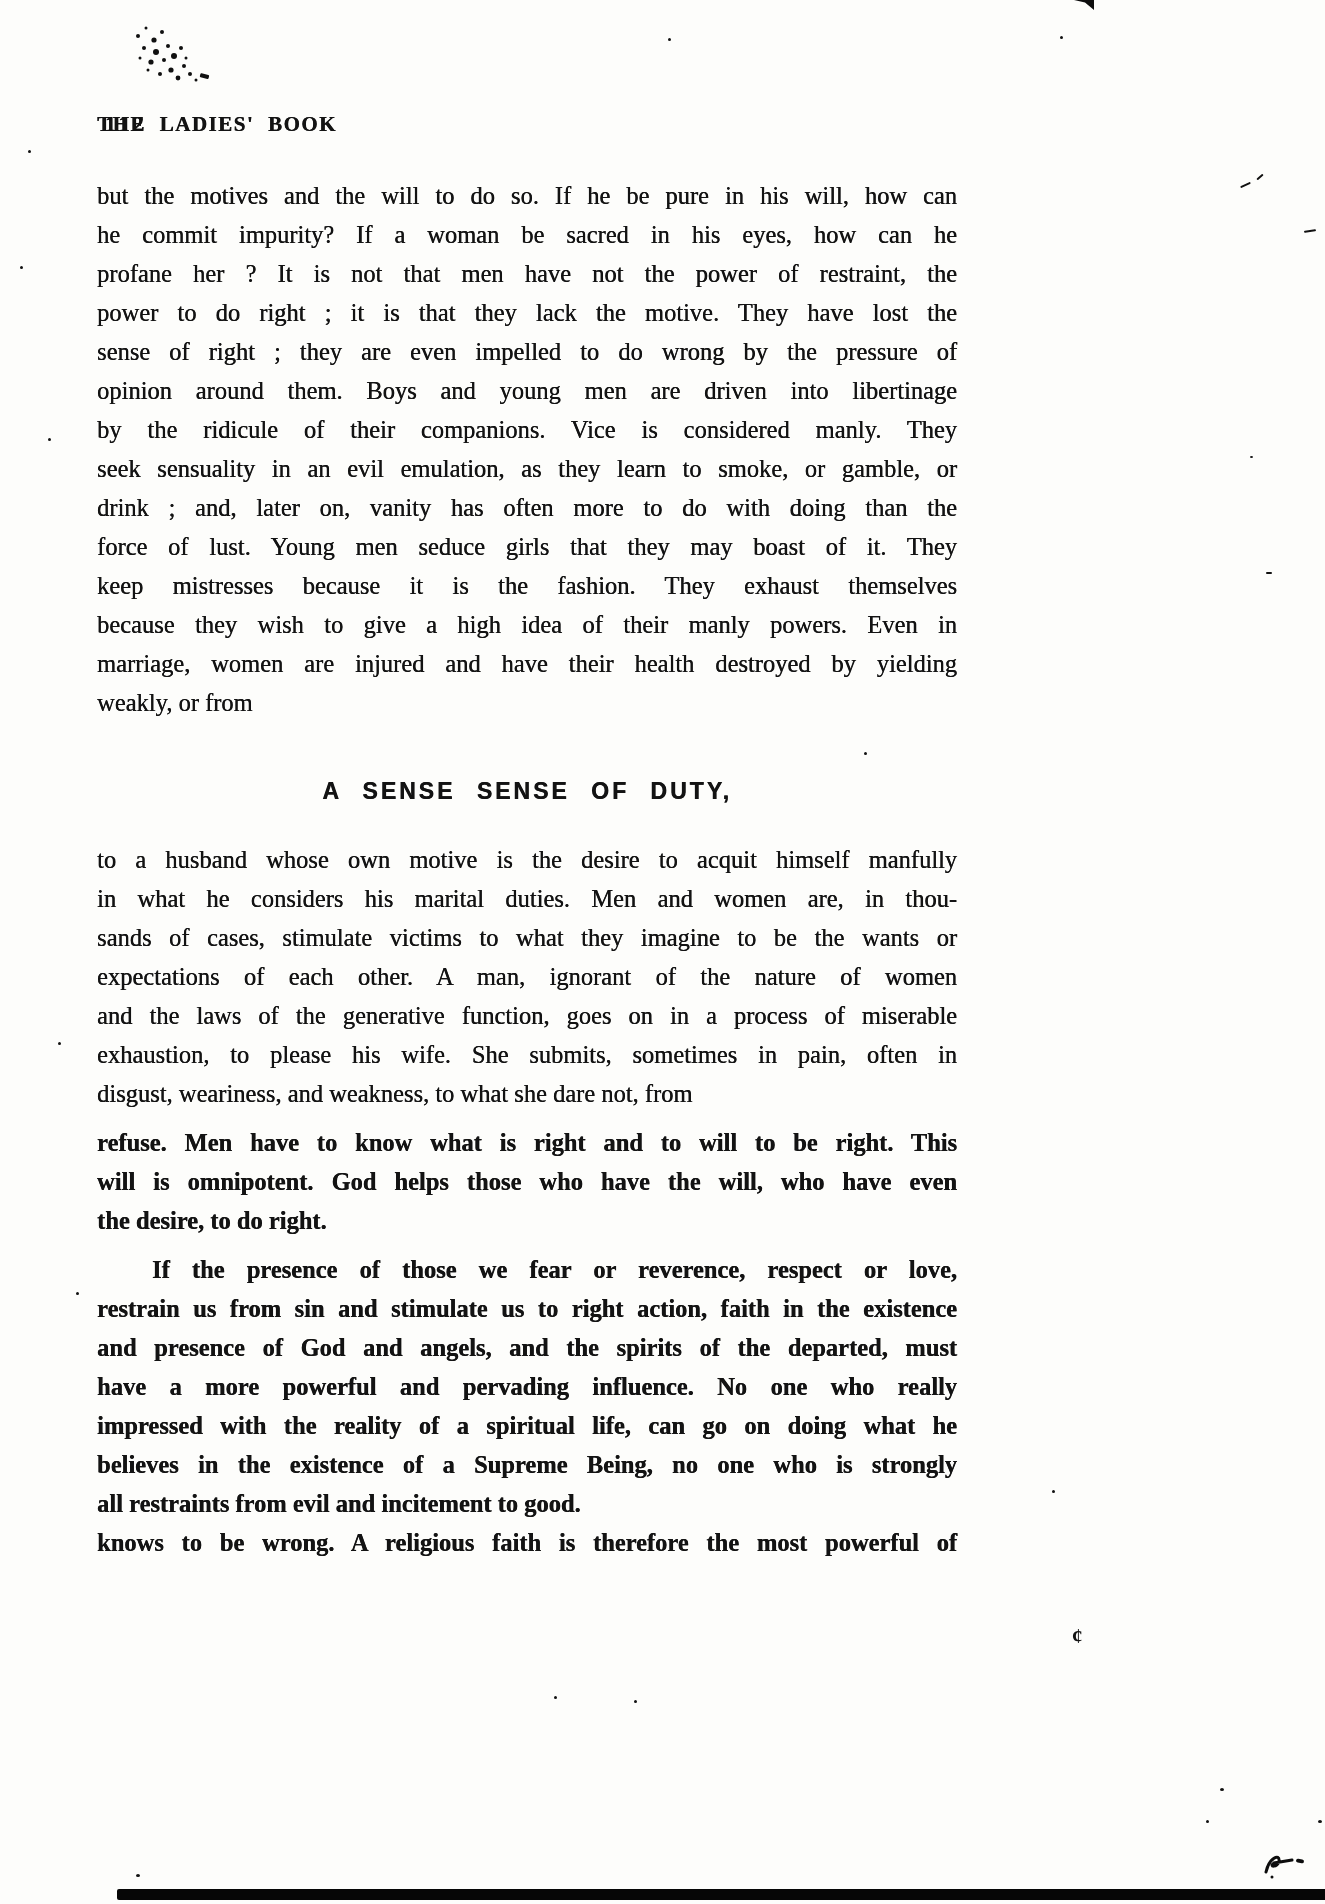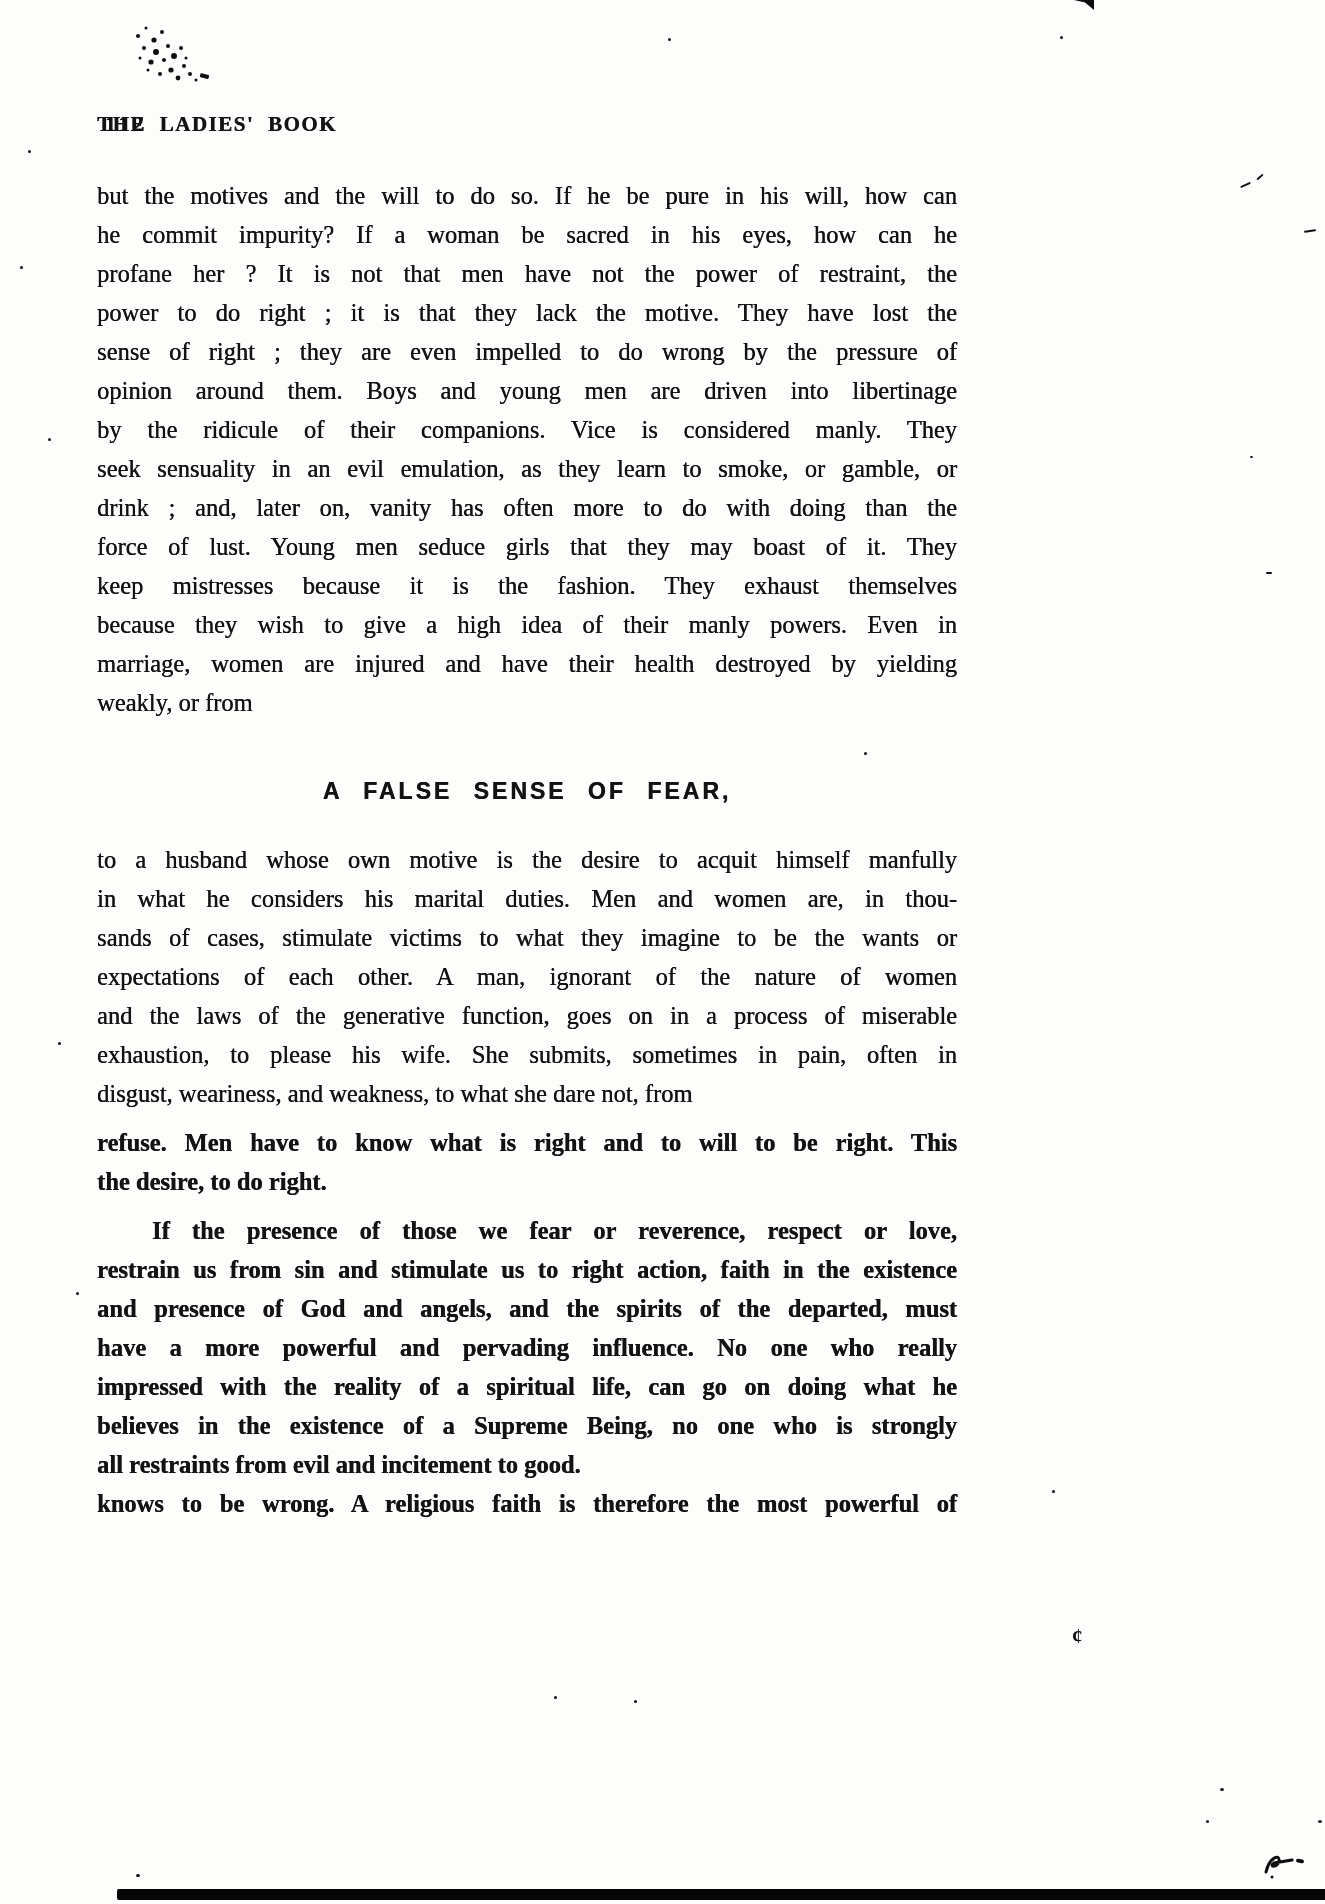--- a/index.html
+++ b/index.html
@@ -103,32 +103,33 @@
         <div class="line">opinion around them.  Boys and young men are driven into libertinage</div>
         <div class="line">by the ridicule of their companions.  Vice is considered manly.  They</div>
         <div class="line">seek sensuality in an evil emulation, as they learn to smoke, or gamble, or</div>
         <div class="line">drink ; and, later on, vanity has often more to do with doing than the</div>
         <div class="line">force of lust.  Young men seduce girls that they may boast of it.  They</div>
         <div class="line">keep mistresses because it is the fashion.  They exhaust themselves</div>
         <div class="line">because they wish to give a high idea of their manly powers.  Even in</div>
         <div class="line">marriage, women are injured and have their health destroyed by yielding</div>
         <div class="line last">weakly, or from</div>
       </div>
-      <div class="heading">A FALSE SENSE OF FEAR,</div>
+      <div class="heading">A SENSE SENSE OF DUTY,</div>
       <div class="para">
         <div class="line">to a husband whose own motive is the desire to acquit himself manfully</div>
         <div class="line">in what he considers his marital duties.  Men and women are, in thou-</div>
         <div class="line">sands of cases, stimulate victims to what they imagine to be the wants or</div>
         <div class="line">expectations of each other.  A man, ignorant of the nature of women</div>
         <div class="line">and the laws of the generative function, goes on in a process of miserable</div>
         <div class="line">exhaustion, to please his wife.  She submits, sometimes in pain, often in</div>
         <div class="line last">disgust, weariness, and weakness, to what she dare not, from</div>
       </div>
       <div class="para">
         <div class="line">refuse.  Men have to know what is right and to will to be right.  This</div>
+        <div class="line">will is omnipotent.  God helps those who have the will, who have even</div>
         <div class="line last">the desire, to do right.</div>
       </div>
       <div class="para">
         <div class="line indent">If the presence of those we fear or reverence, respect or love,</div>
         <div class="line">restrain us from sin and stimulate us to right action, faith in the existence</div>
         <div class="line">and presence of God and angels, and the spirits of the departed, must</div>
         <div class="line">have a more powerful and pervading influence.  No one who really</div>
         <div class="line">impressed with the reality of a spiritual life, can go on doing what he</div>
         <div class="line">believes in the existence of a Supreme Being, no one who is strongly</div>
         <div class="line last">all restraints from evil and incitement to good.</div>

